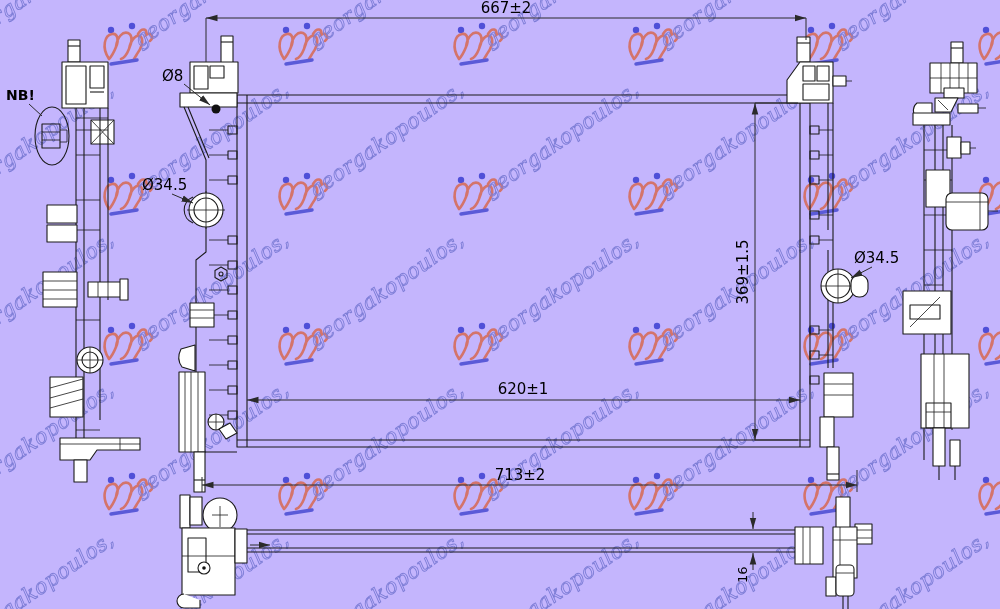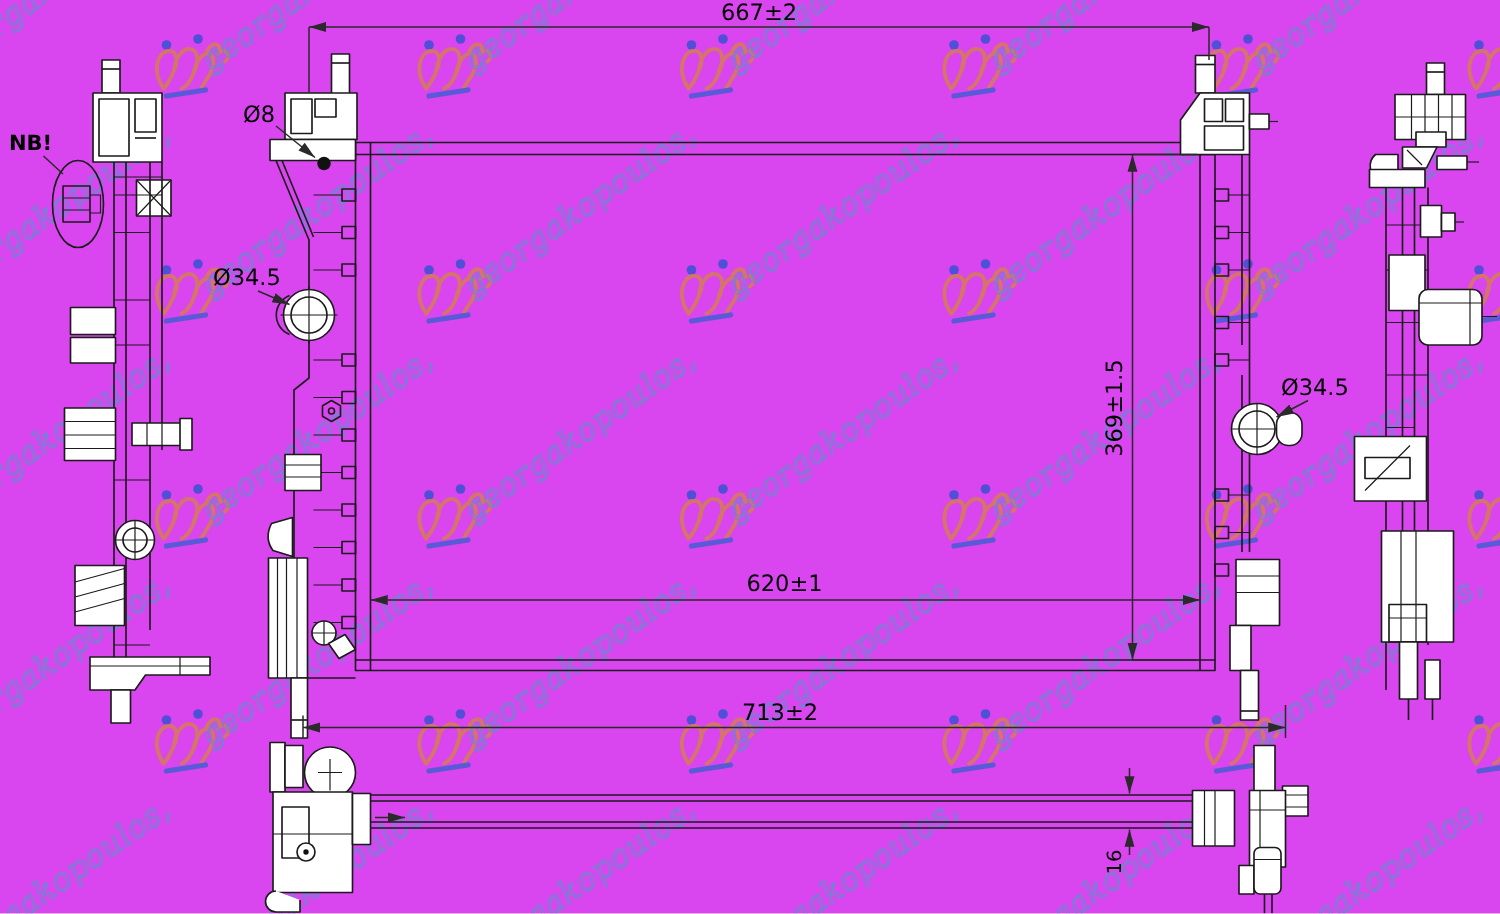--- a/index.html
+++ b/index.html
@@ -1,16 +1,16 @@
 <!DOCTYPE html>
 <html><head>
 <meta charset="utf-8">
 <style>
   html,body{margin:0;padding:0;background:#fff;}
-  #stage{position:relative;width:1000px;height:609px;background:#d946ef;overflow:hidden;
+  #stage{position:relative;width:1000px;height:609px;background:#c4b5fd;overflow:hidden;
          font-family:"DejaVu Sans","Liberation Sans",sans-serif;}
   svg{display:block}
   
   .ln  {stroke:#1b1b1b;stroke-width:1.1;fill:none;stroke-linejoin:round;stroke-linecap:butt}
   .lnf {stroke:#1b1b1b;stroke-width:1.1;fill:#ffffff;stroke-linejoin:round}
   .thin{stroke:#1b1b1b;stroke-width:.8;fill:none}
   .fill{fill:#111;stroke:none}
   
   .dimln{stroke:#2a2a2a;stroke-width:1;fill:none}
   .dimtx{font:15px "DejaVu Sans","Liberation Sans",sans-serif;fill:#000}

